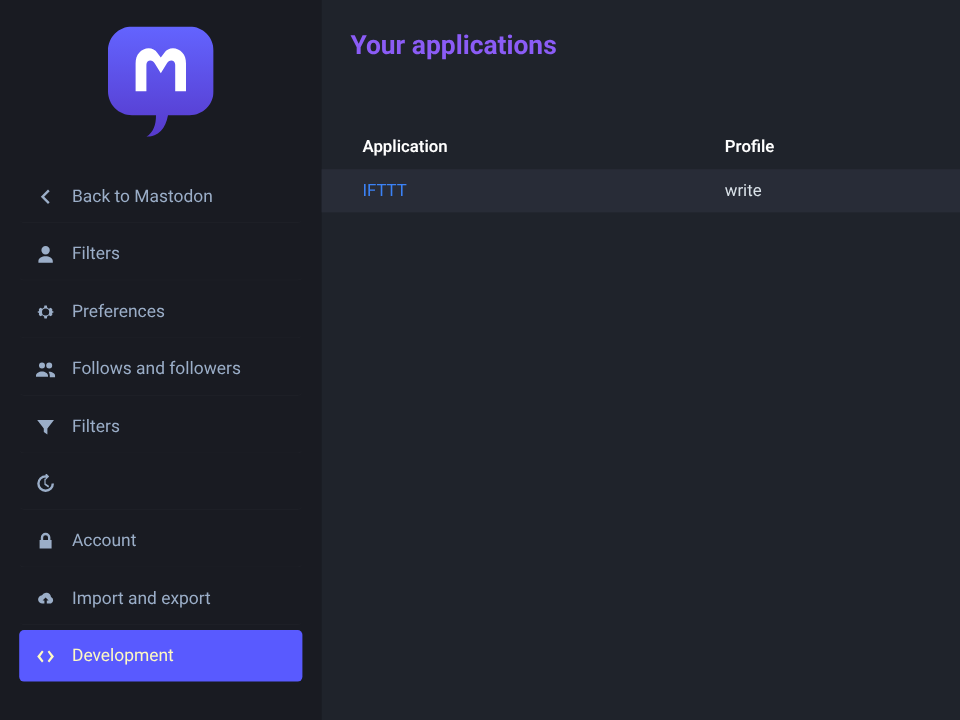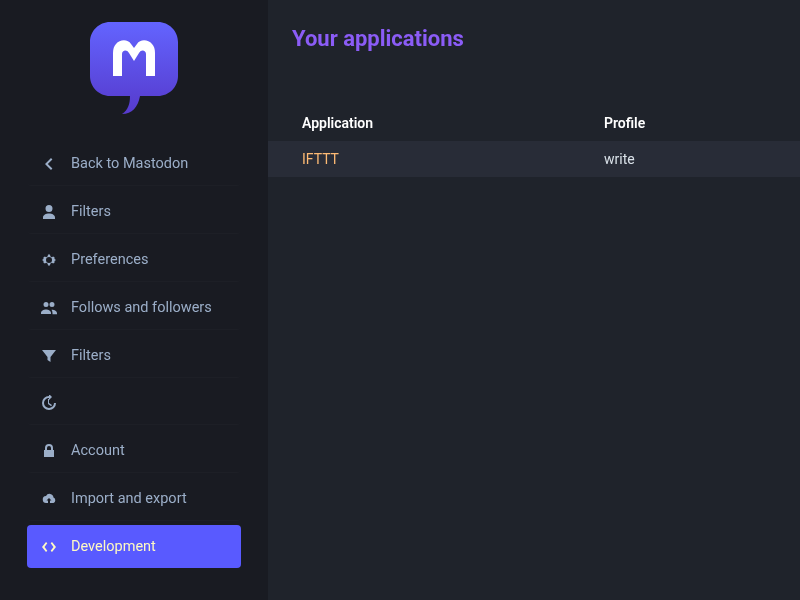--- a/index.html
+++ b/index.html
@@ -21,21 +21,21 @@
   .logo-wrap {
     display: flex;
     justify-content: center;
     padding: 12px 0 28px 0;
   }
   .logo {
     width: 88px; height: 92px;
     position: relative;
   }
   .logo svg { width: 100%; height: 100%; }
-  .nav { display: flex; flex-direction: column; padding: 0 27px; gap: 4px; }
+  .nav { display: flex; flex-direction: column; padding: 0 16px; gap: 4px; }
   .nav-item {
     display: flex; align-items: center;
     gap: 14px;
     padding: 13px 14px;
     color: #9baec8;
     border-radius: 4px;
     font-size: 14.5px;
     cursor: pointer;
     border-bottom: 1px solid rgba(255,255,255,0.02);
   }
@@ -74,21 +74,21 @@
     font-weight: 600;
     font-size: 14px;
   }
   .trow {
     background: #282c37;
     font-size: 14px;
   }
   .col-app { flex: 0 0 290px; }
   .col-scope { flex: 1; }
   .app-link {
-    color: #fdba74;
+    color: #3b82f6;
     cursor: pointer;
   }
   .main h1 { margin-left: 0; }
   
   .main { padding-left: 0; }
   
   .main { padding: 26px 0 0 24px; }
   .page-title { margin-bottom: 54px; }
   .table-wrap { margin-left: -24px; }
   .thead, .trow { padding-left: 34px; gap: 12px; }

